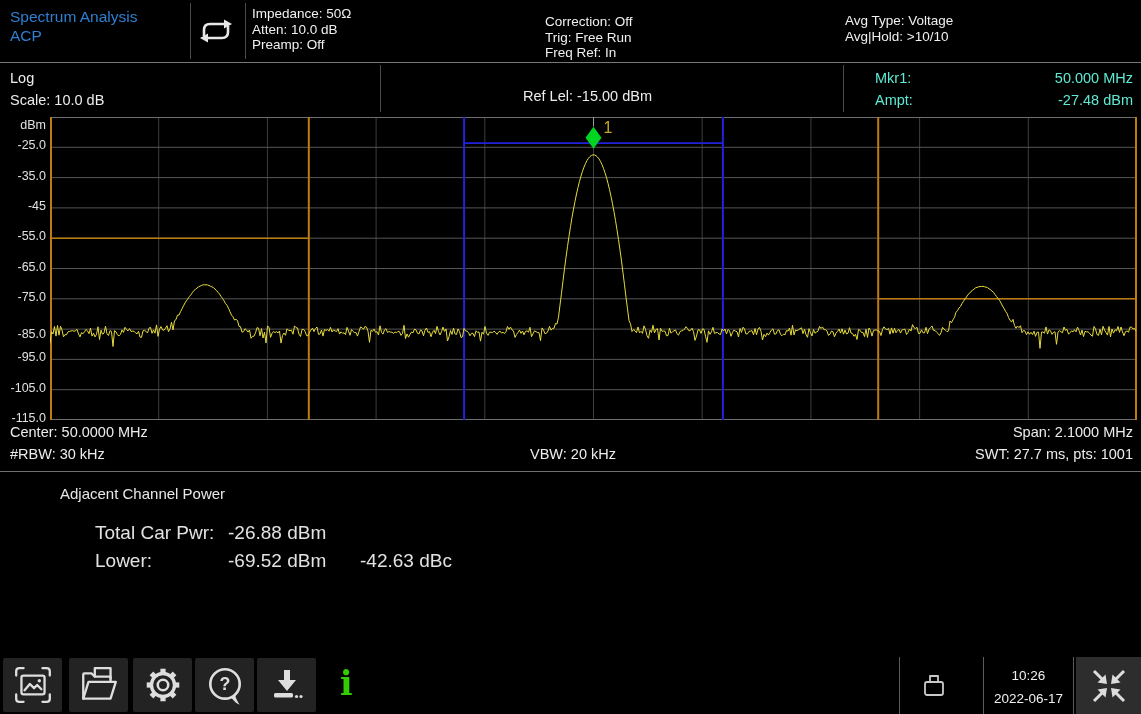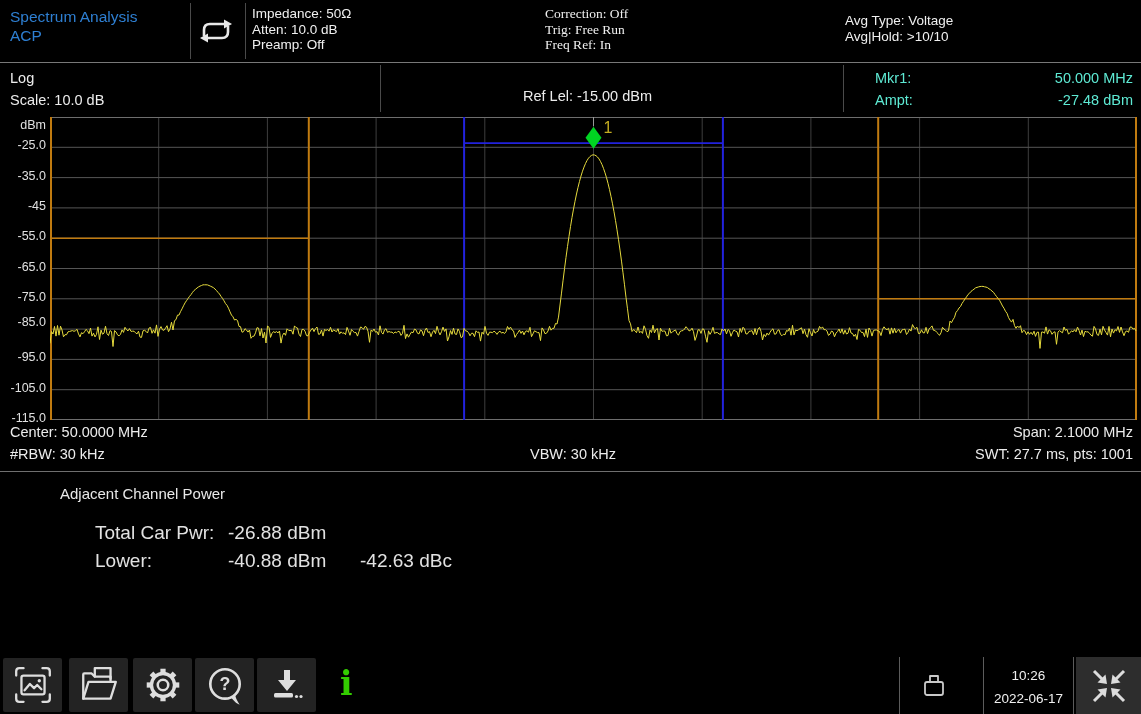--- a/index.html
+++ b/index.html
@@ -56,21 +56,21 @@
   </button>
 
   <div class="vdiv" style="left:245px;top:3px;height:56px;"></div>
 
   <div class="info-col" style="left:252px;top:6px;">
     <div>Impedance: 50Ω</div>
     <div>Atten: 10.0 dB</div>
     <div>Preamp: Off</div>
   </div>
 
-  <div class="info-col" style="left:545px;top:6px;font-family:Liberation Serif, serif;">
+  <div class="info-col" style="left:545px;top:14px;">
     <div>Correction: Off</div>
     <div>Trig: Free Run</div>
     <div>Freq Ref: In</div>
   </div>
 
   <div class="info-col" style="left:845px;top:13px;">
     <div>Avg Type: Voltage</div>
     <div>Avg|Hold: &gt;10/10</div>
   </div>
 
@@ -99,21 +99,21 @@
   </div>
 
   <div id="y-col">
     <div class="ylab" style="top:118px;">dBm</div>
   <div class="ylab" style="top: 138.3px;">-25.0</div>
       <div class="ylab" style="top: 168.6px;">-35.0</div>
       <div class="ylab" style="top: 198.9px;">-45</div>
       <div class="ylab" style="top: 229.2px;">-55.0</div>
       <div class="ylab" style="top: 259.5px;">-65.0</div>
       <div class="ylab" style="top: 289.8px;">-75.0</div>
-      <div class="ylab" style="top: 315px;">-85.0</div>
+      <div class="ylab" style="top: 327px;">-85.0</div>
       <div class="ylab" style="top: 350.4px;">-95.0</div>
       <div class="ylab" style="top: 380.7px;">-105.0</div>
       <div class="ylab" style="top: 411px;">-115.0</div>
     </div>
 
   <svg id="spectrum-svg" class="abs" style="left:50px;top:117px;" width="1087" height="303" viewBox="0 0 1087 303">
       <line x1="108.7" y1="0" x2="108.7" y2="303" stroke="#3e3e3e"></line>
       <line x1="217.4" y1="0" x2="217.4" y2="303" stroke="#3e3e3e"></line>
       <line x1="326.1" y1="0" x2="326.1" y2="303" stroke="#3e3e3e"></line>
       <line x1="434.8" y1="0" x2="434.8" y2="303" stroke="#3e3e3e"></line>
@@ -142,36 +142,36 @@
       <line x1="1086" y1="0" x2="1086" y2="303" stroke="#c07b10" stroke-width="2"></line>
       <line x1="828.1904761904732" y1="181.8" x2="1086" y2="181.8" stroke="#c07b10" stroke-width="1.6"></line>
       <line x1="543.4999999999985" y1="0" x2="543.4999999999985" y2="9" stroke="#999"></line>
       <polyline points="0.0,226.4 1.5,214.5 3.0,217.0 4.5,209.4 6.0,219.1 7.5,208.5 9.0,218.2 10.5,209.2 12.0,213.0 13.5,219.8 15.0,217.6 16.5,217.8 18.0,214.8 19.5,214.5 21.0,214.0 22.5,213.6 24.0,214.3 25.5,213.7 27.0,212.3 28.5,216.9 30.0,219.9 31.5,215.7 33.0,216.7 34.5,214.8 36.0,212.4 37.5,213.8 39.0,216.7 40.5,211.1 42.0,219.1 43.5,216.2 45.0,219.9 46.5,217.4 48.0,209.8 49.5,222.5 51.0,213.1 52.5,217.2 54.0,216.1 55.5,209.2 57.0,216.7 58.5,218.5 60.0,213.6 61.5,214.5 63.0,229.5 64.5,213.6 66.0,214.9 67.5,217.8 69.0,218.9 70.5,217.3 72.0,212.9 73.5,215.4 75.0,210.3 76.5,212.6 78.0,213.9 79.5,211.6 81.0,214.4 82.5,214.2 84.0,214.2 85.5,215.8 87.0,216.9 88.5,214.2 90.0,220.1 91.5,220.4 93.0,213.8 94.5,213.3 96.0,214.3 97.5,216.0 99.0,211.1 100.5,210.4 102.0,216.3 103.5,212.9 105.0,216.2 106.5,207.9 108.0,219.4 109.5,212.2 111.0,209.6 112.5,212.9 114.0,213.3 115.5,211.2 117.0,208.7 118.5,214.7 120.0,211.9 121.5,205.2 123.0,213.0 124.5,203.7 126.0,202.6 127.5,198.1 129.0,198.1 130.5,194.7 132.0,191.9 133.5,188.8 135.0,185.9 136.5,183.7 138.0,181.5 139.5,179.4 141.0,177.6 142.5,175.4 144.0,173.5 145.5,172.3 147.0,171.0 148.5,169.9 150.0,169.1 151.5,168.5 153.0,167.8 154.5,167.8 156.0,167.8 157.5,167.9 159.0,168.5 160.5,169.2 162.0,169.9 163.5,170.7 165.0,172.0 166.5,173.6 168.0,175.4 169.5,177.0 171.0,179.4 172.5,181.4 174.0,183.8 175.5,186.6 177.0,188.3 178.5,191.2 180.0,194.8 181.5,198.1 183.0,199.8 184.5,203.0 186.0,202.4 187.5,203.5 189.0,209.4 190.5,209.7 192.0,215.2 193.5,214.7 195.0,211.7 196.5,213.0 198.0,215.1 199.5,213.0 201.0,221.3 202.5,219.3 204.0,219.2 205.5,215.8 207.0,210.7 208.5,211.1 210.0,218.8 211.5,211.6 213.0,221.0 214.5,215.2 216.0,226.0 217.5,209.0 219.0,210.3 220.5,220.4 222.0,216.4 223.5,214.6 225.0,215.6 226.5,214.6 228.0,215.9 229.5,214.0 231.0,226.1 232.5,218.5 234.0,216.0 235.5,218.3 237.0,211.8 238.5,213.3 240.0,213.6 241.5,213.3 243.0,217.2 244.5,208.9 246.0,210.6 247.5,211.0 249.0,217.2 250.5,219.5 252.0,212.5 253.5,212.3 255.0,214.2 256.5,218.6 258.0,218.8 259.5,215.3 261.0,213.0 262.5,211.2 264.0,214.6 265.5,211.5 267.0,210.0 268.5,217.3 270.0,217.0 271.5,213.0 273.0,219.1 274.5,212.5 276.0,213.5 277.5,212.5 279.0,214.2 280.5,210.3 282.0,215.0 283.5,212.8 285.0,213.8 286.5,214.6 288.0,211.7 289.5,217.1 291.0,214.8 292.5,216.3 294.0,215.8 295.5,217.6 297.0,210.4 298.5,214.1 300.0,218.3 301.5,212.5 303.0,214.3 304.5,215.6 306.0,215.5 307.5,219.1 309.0,214.5 310.5,210.0 312.0,210.6 313.5,212.3 315.0,209.4 316.5,210.2 318.0,214.3 319.5,225.3 321.0,213.2 322.5,214.4 324.0,212.0 325.5,215.2 327.0,214.6 328.5,218.0 330.0,208.8 331.5,215.4 333.0,217.1 334.5,212.9 336.0,211.7 337.5,215.4 339.0,214.5 340.5,215.2 342.0,215.1 343.5,216.5 345.0,214.9 346.5,215.8 348.0,214.3 349.5,214.7 351.0,218.4 352.5,216.4 354.0,208.3 355.5,221.6 357.0,216.9 358.5,220.2 360.0,217.4 361.5,215.0 363.0,215.8 364.5,212.1 366.0,212.9 367.5,216.3 369.0,216.9 370.5,212.9 372.0,213.9 373.5,218.7 375.0,213.2 376.5,211.0 378.0,215.5 379.5,214.6 381.0,219.7 382.5,215.1 384.0,213.3 385.5,216.6 387.0,209.3 388.5,214.6 390.0,217.9 391.5,214.7 393.0,210.1 394.5,214.4 396.0,211.9 397.5,224.0 399.0,219.8 400.5,213.6 402.0,217.4 403.5,211.2 405.0,216.9 406.5,217.5 408.0,211.9 409.5,214.5 411.0,220.6 412.5,219.8 414.0,211.3 415.5,213.8 417.0,214.2 418.5,215.6 420.0,218.8 421.5,216.3 423.0,216.3 424.5,219.7 426.0,213.8 427.5,215.4 429.0,215.0 430.5,224.1 432.0,215.2 433.5,217.2 435.0,209.4 436.5,216.2 438.0,218.4 439.5,215.2 441.0,215.2 442.5,215.7 444.0,214.1 445.5,215.3 447.0,217.4 448.5,215.1 450.0,214.1 451.5,216.1 453.0,215.3 454.5,216.5 456.0,214.7 457.5,209.5 459.0,212.3 460.5,210.1 462.0,212.9 463.5,213.9 465.0,220.4 466.5,217.5 468.0,215.5 469.5,213.1 471.0,216.4 472.5,214.0 474.0,217.8 475.5,214.4 477.0,213.8 478.5,215.2 480.0,210.3 481.5,219.7 483.0,216.8 484.5,213.8 486.0,214.7 487.5,215.6 489.0,215.6 490.5,223.6 492.0,210.9 493.5,213.0 495.0,216.7 496.5,216.2 498.0,214.0 499.5,209.3 501.0,213.2 502.5,211.4 504.0,211.3 505.5,206.5 507.0,207.0 508.5,200.1 510.0,188.0 511.5,176.1 513.0,163.8 514.5,151.8 516.0,140.4 517.5,129.5 519.0,119.3 520.5,109.6 522.0,100.5 523.5,92.1 525.0,84.3 526.5,77.0 528.0,70.4 529.5,64.4 531.0,59.0 532.5,54.2 534.0,50.1 535.5,46.5 537.0,43.5 538.5,41.2 540.0,39.5 541.5,38.4 543.0,37.8 544.5,38.0 546.0,38.7 547.5,40.0 549.0,41.9 550.5,44.5 552.0,47.6 553.5,51.4 555.0,55.8 556.5,60.7 558.0,66.3 559.5,72.6 561.0,79.4 562.5,86.8 564.0,94.8 565.5,103.5 567.0,112.8 568.5,122.6 570.0,133.1 571.5,144.1 573.0,155.8 574.5,167.8 576.0,180.4 577.5,191.8 579.0,203.6 580.5,206.8 582.0,214.5 583.5,212.6 585.0,213.7 586.5,215.7 588.0,210.0 589.5,215.8 591.0,214.3 592.5,216.4 594.0,208.8 595.5,212.4 597.0,218.7 598.5,221.3 600.0,213.1 601.5,215.5 603.0,208.2 604.5,215.9 606.0,212.4 607.5,211.7 609.0,223.0 610.5,211.3 612.0,214.3 613.5,214.0 615.0,214.1 616.5,218.8 618.0,218.5 619.5,211.3 621.0,216.2 622.5,214.7 624.0,213.8 625.5,212.9 627.0,216.7 628.5,218.1 630.0,214.6 631.5,213.8 633.0,213.6 634.5,212.0 636.0,209.7 637.5,211.5 639.0,213.9 640.5,213.4 642.0,211.2 643.5,214.7 645.0,223.4 646.5,219.0 648.0,212.8 649.5,212.8 651.0,216.4 652.5,211.8 654.0,212.4 655.5,219.2 657.0,225.3 658.5,213.8 660.0,217.4 661.5,214.8 663.0,210.3 664.5,216.4 666.0,215.6 667.5,215.6 669.0,216.9 670.5,217.6 672.0,211.9 673.5,214.0 675.0,212.0 676.5,216.9 678.0,212.5 679.5,213.7 681.0,219.3 682.5,215.5 684.0,213.0 685.5,214.1 687.0,214.8 688.5,220.0 690.0,211.4 691.5,215.4 693.0,210.2 694.5,212.0 696.0,217.0 697.5,216.8 699.0,214.3 700.5,214.2 702.0,213.6 703.5,217.7 705.0,211.5 706.5,217.8 708.0,212.2 709.5,210.4 711.0,214.3 712.5,223.0 714.0,217.4 715.5,219.6 717.0,216.1 718.5,218.1 720.0,215.3 721.5,213.0 723.0,211.8 724.5,217.2 726.0,216.9 727.5,213.4 729.0,212.8 730.5,217.4 732.0,218.7 733.5,217.2 735.0,217.8 736.5,213.5 738.0,214.2 739.5,211.0 741.0,218.2 742.5,208.2 744.0,217.9 745.5,213.0 747.0,213.7 748.5,212.8 750.0,211.7 751.5,210.8 753.0,216.7 754.5,212.2 756.0,217.7 757.5,220.3 759.0,211.7 760.5,215.8 762.0,219.0 763.5,212.5 765.0,216.2 766.5,215.0 768.0,214.2 769.5,209.4 771.0,211.5 772.5,209.9 774.0,212.7 775.5,212.6 777.0,214.1 778.5,218.4 780.0,217.1 781.5,214.0 783.0,214.9 784.5,219.8 786.0,216.1 787.5,214.6 789.0,212.0 790.5,216.1 792.0,211.8 793.5,217.2 795.0,213.1 796.5,217.0 798.0,216.2 799.5,210.7 801.0,216.0 802.5,216.5 804.0,219.3 805.5,217.3 807.0,222.5 808.5,212.4 810.0,213.2 811.5,215.5 813.0,215.4 814.5,219.6 816.0,212.2 817.5,220.4 819.0,211.0 820.5,213.5 822.0,219.1 823.5,213.5 825.0,213.0 826.5,213.0 828.0,213.9 829.5,214.5 831.0,218.6 832.5,212.5 834.0,209.8 835.5,211.9 837.0,212.7 838.5,211.3 840.0,217.2 841.5,210.9 843.0,216.2 844.5,211.3 846.0,215.8 847.5,213.4 849.0,212.5 850.5,216.1 852.0,212.9 853.5,212.5 855.0,212.2 856.5,217.5 858.0,215.4 859.5,212.0 861.0,214.1 862.5,207.6 864.0,210.7 865.5,211.6 867.0,210.3 868.5,216.6 870.0,216.3 871.5,212.8 873.0,215.8 874.5,215.8 876.0,210.3 877.5,216.6 879.0,212.2 880.5,210.6 882.0,208.9 883.5,213.3 885.0,213.4 886.5,215.1 888.0,216.5 889.5,218.4 891.0,215.8 892.5,210.3 894.0,212.1 895.5,213.2 897.0,214.7 898.5,213.9 900.0,204.1 901.5,205.7 903.0,202.7 904.5,200.3 906.0,195.3 907.5,193.6 909.0,191.0 910.5,189.5 912.0,186.5 913.5,184.3 915.0,181.9 916.5,179.9 918.0,177.5 919.5,176.3 921.0,174.4 922.5,173.3 924.0,172.2 925.5,170.9 927.0,170.4 928.5,169.9 930.0,169.5 931.5,169.4 933.0,169.4 934.5,169.8 936.0,170.1 937.5,170.6 939.0,171.8 940.5,172.7 942.0,174.1 943.5,175.3 945.0,177.5 946.5,179.5 948.0,181.3 949.5,183.2 951.0,186.0 952.5,189.0 954.0,191.3 955.5,194.3 957.0,196.3 958.5,200.5 960.0,203.1 961.5,205.1 963.0,202.4 964.5,208.6 966.0,211.3 967.5,209.0 969.0,210.7 970.5,208.7 972.0,215.7 973.5,213.4 975.0,214.1 976.5,217.6 978.0,214.8 979.5,217.3 981.0,215.3 982.5,217.6 984.0,214.2 985.5,219.4 987.0,215.3 988.5,215.1 990.0,231.4 991.5,215.1 993.0,215.0 994.5,216.2 996.0,209.9 997.5,217.1 999.0,212.8 1000.5,213.8 1002.0,217.3 1003.5,215.3 1005.0,214.8 1006.5,227.3 1008.0,215.1 1009.5,213.6 1011.0,214.8 1012.5,215.8 1014.0,210.0 1015.5,213.4 1017.0,212.3 1018.5,217.2 1020.0,215.7 1021.5,213.8 1023.0,214.9 1024.5,212.7 1026.0,214.8 1027.5,210.1 1029.0,213.4 1030.5,218.0 1032.0,213.1 1033.5,219.6 1035.0,214.3 1036.5,214.9 1038.0,214.8 1039.5,216.2 1041.0,218.2 1042.5,219.2 1044.0,209.4 1045.5,211.9 1047.0,217.5 1048.5,218.4 1050.0,212.2 1051.5,217.8 1053.0,209.3 1054.5,213.0 1056.0,215.5 1057.5,218.1 1059.0,209.4 1060.5,219.8 1062.0,212.0 1063.5,216.1 1065.0,212.7 1066.5,213.9 1068.0,209.5 1069.5,215.4 1071.0,210.0 1072.5,214.9 1074.0,218.7 1075.5,214.6 1077.0,213.9 1078.5,215.3 1080.0,210.1 1081.5,210.0 1083.0,212.1 1084.5,211.4 1086.0,213.9 " fill="none" stroke="#e6db3d" stroke-width="1"></polyline>
       <polygon points="543.4999999999985,9.8144 551.4999999999985,20.8144 543.4999999999985,31.8144 535.4999999999985,20.8144" fill="#00d422"></polygon>
       <text x="553.4999999999985" y="15.8144" fill="#c3ab20" font-size="16" font-family="Liberation Sans, sans-serif">1</text>
     </svg>
 
   <div class="freq-l" style="top:424px;">Center: 50.0000 MHz</div>
   <div class="freq-l" style="top:446px;">#RBW: 30 kHz</div>
-  <div class="freq-c" style="top:446px;">VBW: 30 kHz</div>
+  <div class="freq-c" style="top:446px;">VBW: 20 kHz</div>
   <div class="freq-r" style="top:424px;">Span: 2.1000 MHz</div>
   <div class="freq-r" style="top:446px;">SWT: 27.7 ms, pts: 1001</div>
 
   <div class="hline" style="top:471px;background:#6f6f6f;"></div>
 
   <div class="acp-title">Adjacent Channel Power</div>
 
   <div class="acp-row" style="top:522px;">
     <span class="acp-lab">Total Car Pwr:</span>
     <span class="acp-pwr">-26.88 dBm</span>
     <span></span>
   </div>
   <div class="acp-row" style="top:550px;">
     <span class="acp-lab">Lower:</span>
-    <span class="acp-pwr">-40.88 dBm</span>
+    <span class="acp-pwr">-69.52 dBm</span>
     <span>-42.63 dBc</span>
   </div>
 
   <button class="tb-btn" style="left:3px;">
     <svg class="icon" width="42" height="42" viewBox="0 0 40 40" fill="none" stroke="#dedede" stroke-width="2.2" stroke-linecap="round" stroke-linejoin="round">
       <path d="M4 11 V7 Q4 4 7 4 H11"></path>
         <path d="M29 4 H33 Q36 4 36 7 V11"></path>
       <path d="M36 29 V33 Q36 36 33 36 H29"></path>
         <path d="M11 36 H7 Q4 36 4 33 V29"></path>
       <rect x="9" y="11" width="22" height="18" rx="2"></rect>

